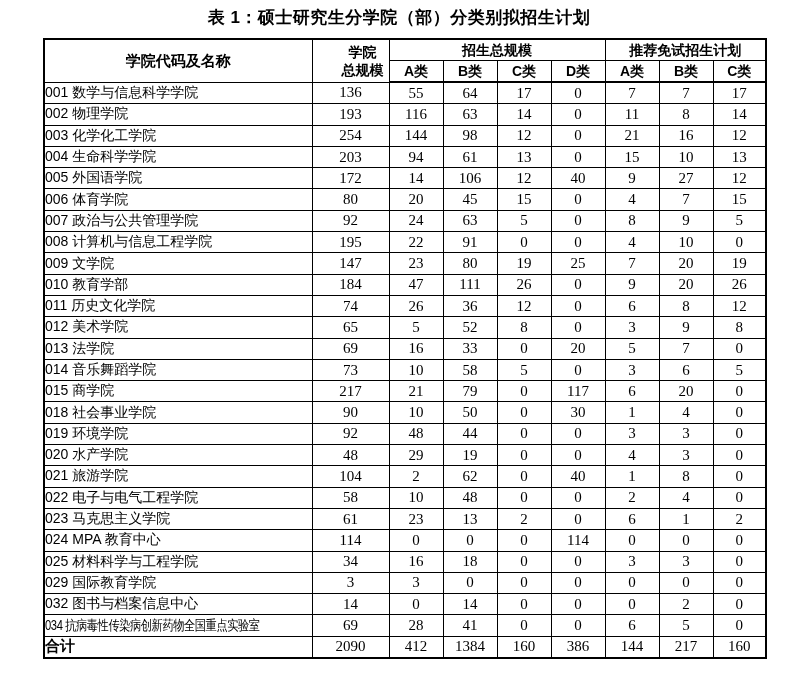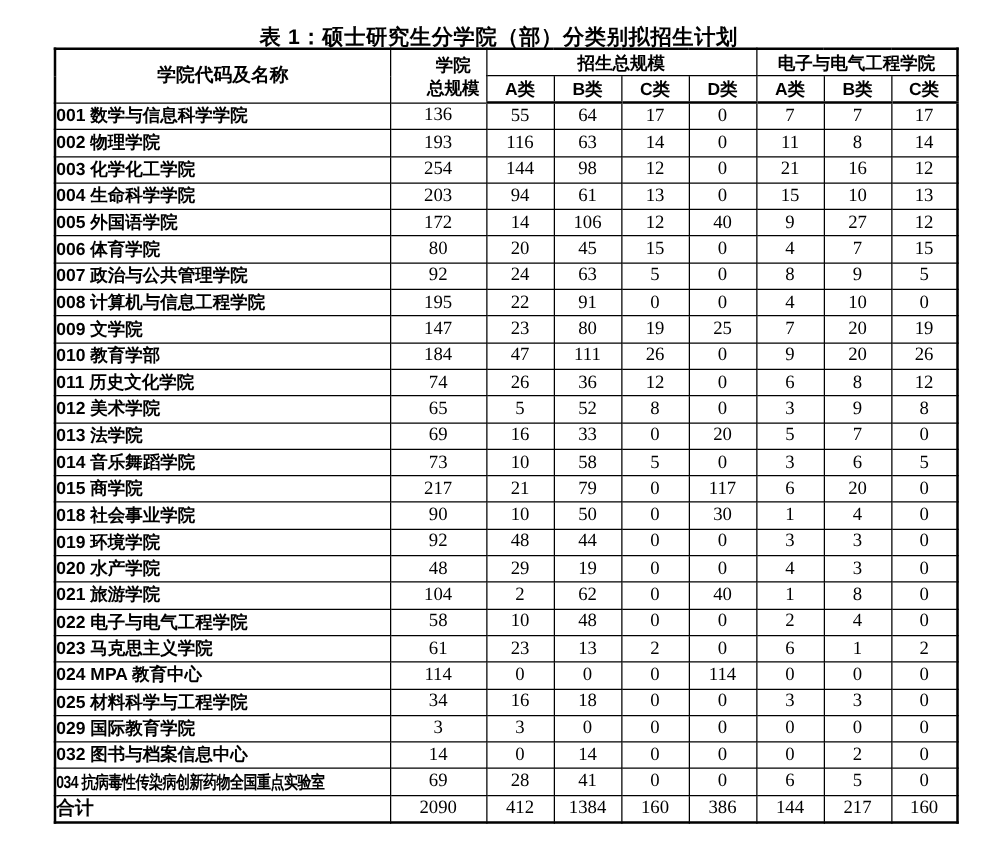--- a/index.html
+++ b/index.html
@@ -12,21 +12,21 @@
     font-family: "Liberation Sans", sans-serif;
     color: #000;
   }
   .page {
     position: relative;
     width: 798px;
     height: 683px;
   }
   .page-title {
     position: absolute;
-    top: 18px;
+    top: 6px;
     left: 0;
     width: 798px;
     text-align: center;
     font-size: 17px;
     font-weight: bold;
     letter-spacing: 0.5px;
   }
   table.enroll {
     position: absolute;
     left: 43px;
@@ -61,21 +61,21 @@
   th.two-line {
     line-height: 1.25;
     vertical-align: middle;
   }
   th.two-line div { line-height: 1.3; padding-left: 24px; }
   td {
     height: 20.3px;
   }
   td.name-cell {
     font-size: 14px;
-    font-weight: bold;
+    font-weight: normal;
     text-align: left;
     padding-left: 5px;
     white-space: nowrap;
   }
   td.name-cell .squish {
     display: inline-block;
     transform: scaleX(0.80);
     transform-origin: 0 50%;
     letter-spacing: -0.5px;
     white-space: nowrap;
@@ -117,21 +117,21 @@
     <thead>
       <tr>
         <th rowspan="2" class="rowspan2">
           <span>学院代码及名称</span>
         </th>
         <th rowspan="2" class="two-line">
           <div>学院</div>
           <div>总规模</div>
         </th>
         <th colspan="4">招生总规模</th>
-        <th colspan="3">电子与电气工程学院</th>
+        <th colspan="3">推荐免试招生计划</th>
       </tr>
       <tr class="subhead">
         <th>A类</th>
         <th>B类</th>
         <th>C类</th>
         <th>D类</th>
         <th>A类</th>
         <th>B类</th>
         <th>C类</th>
       </tr>

